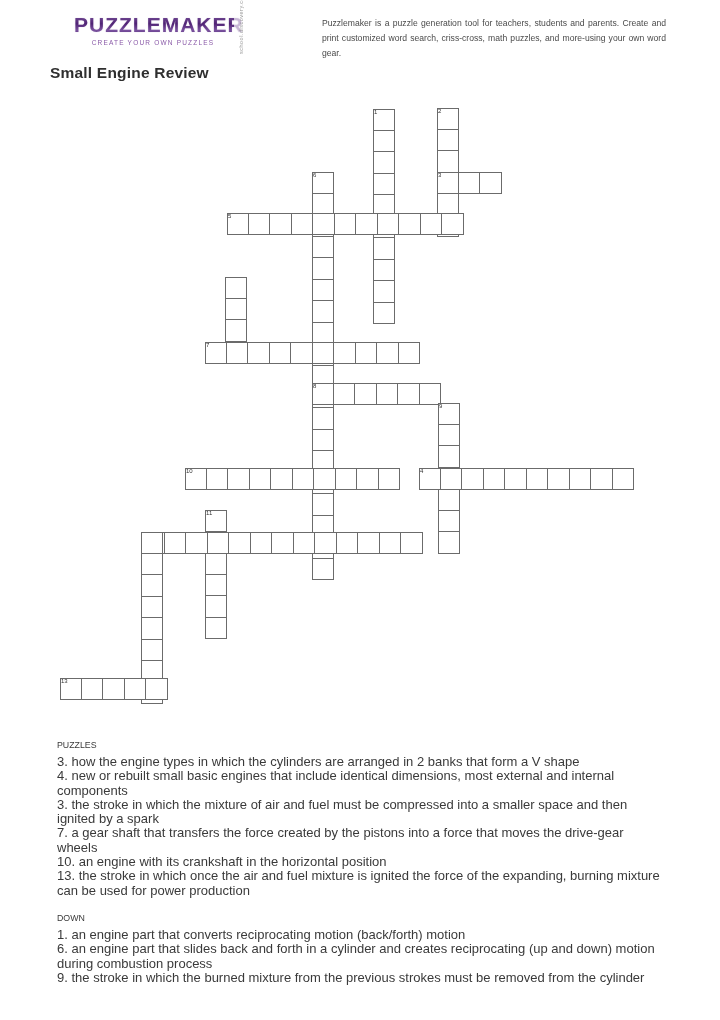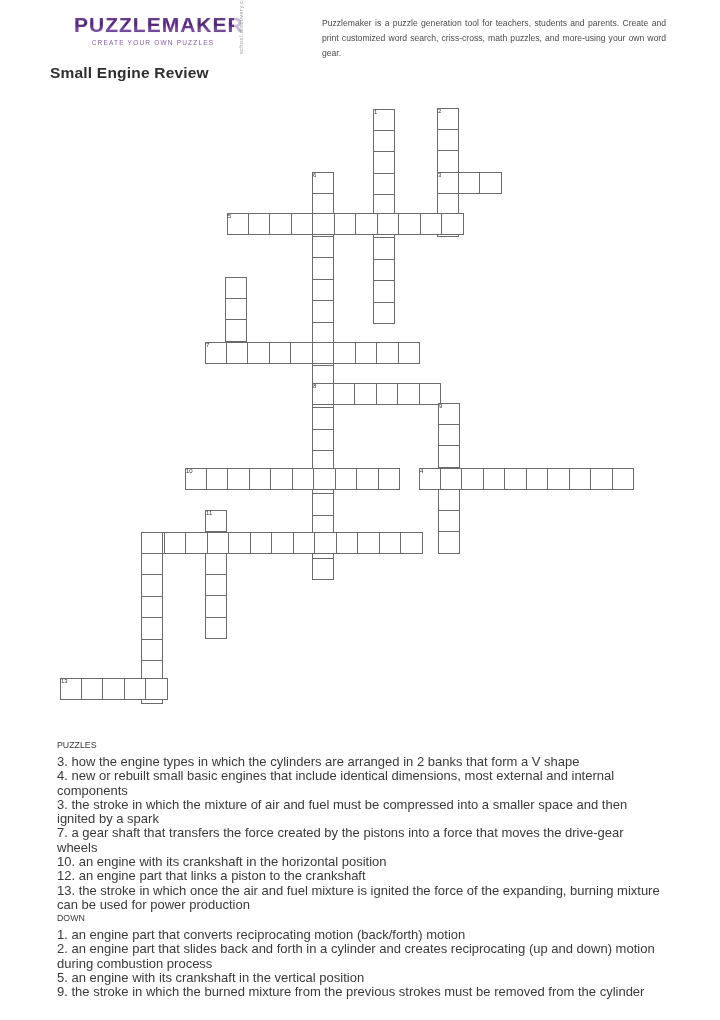--- a/index.html
+++ b/index.html
@@ -248,28 +248,26 @@
     </div>
 
   <div id="across-block" class="clue-block">
     <div class="clue-header">PUZZLES</div>
     <div id="across-list">
         <div class="clue-line">3. how the engine types in which the cylinders are arranged in 2 banks that form a V shape</div>
         <div class="clue-line">4. new or rebuilt small basic engines that include identical dimensions, most external and internal components</div>
         <div class="clue-line">3. the stroke in which the mixture of air and fuel must be compressed into a smaller space and then ignited by a spark</div>
         <div class="clue-line">7. a gear shaft that transfers the force created by the pistons into a force that moves the drive-gear wheels</div>
         <div class="clue-line">10. an engine with its crankshaft in the horizontal position</div>
-        <div class="clue-line">12. an engine part that links a piston to the crankshaft</div>
         <div class="clue-line">13. the stroke in which once the air and fuel mixture is ignited the force of the expanding, burning mixture can be used for power production</div>
       </div>
   </div>
 
   <div id="down-block" class="clue-block">
     <div class="clue-header">DOWN</div>
     <div id="down-list">
         <div class="clue-line">1. an engine part that converts reciprocating motion (back/forth) motion</div>
-        <div class="clue-line">2. an engine part that slides back and forth in a cylinder and creates reciprocating (up and down) motion during combustion process</div>
-        <div class="clue-line">5. an engine with its crankshaft in the vertical position</div>
+        <div class="clue-line">6. an engine part that slides back and forth in a cylinder and creates reciprocating (up and down) motion during combustion process</div>
         <div class="clue-line">9. the stroke in which the burned mixture from the previous strokes must be removed from the cylinder</div>
       </div>
   </div>
 
 </div>
 
 </body></html>

